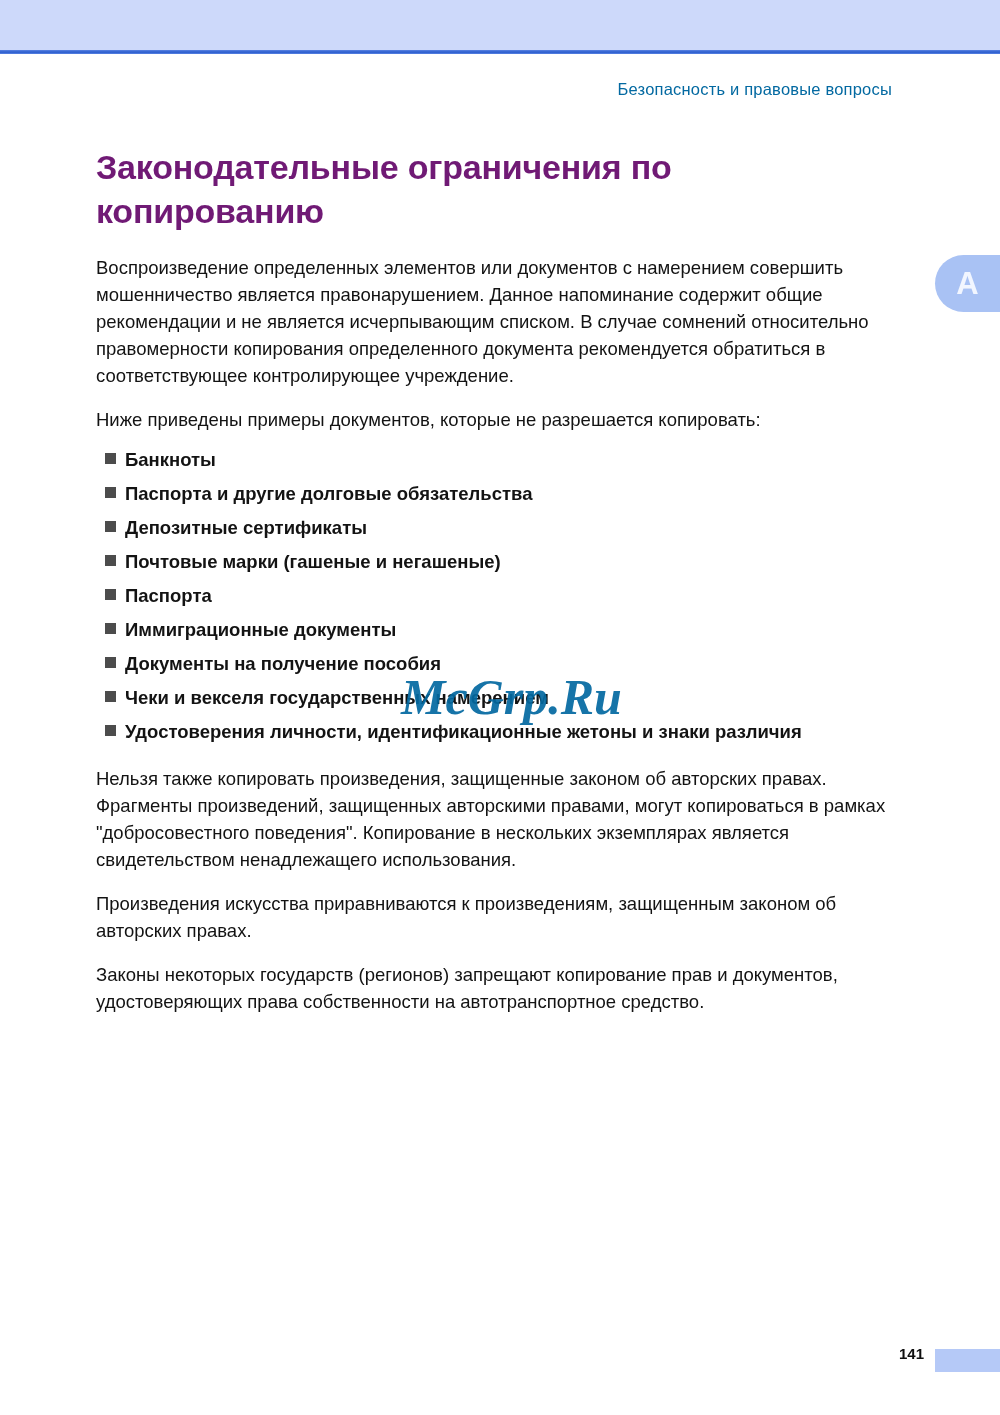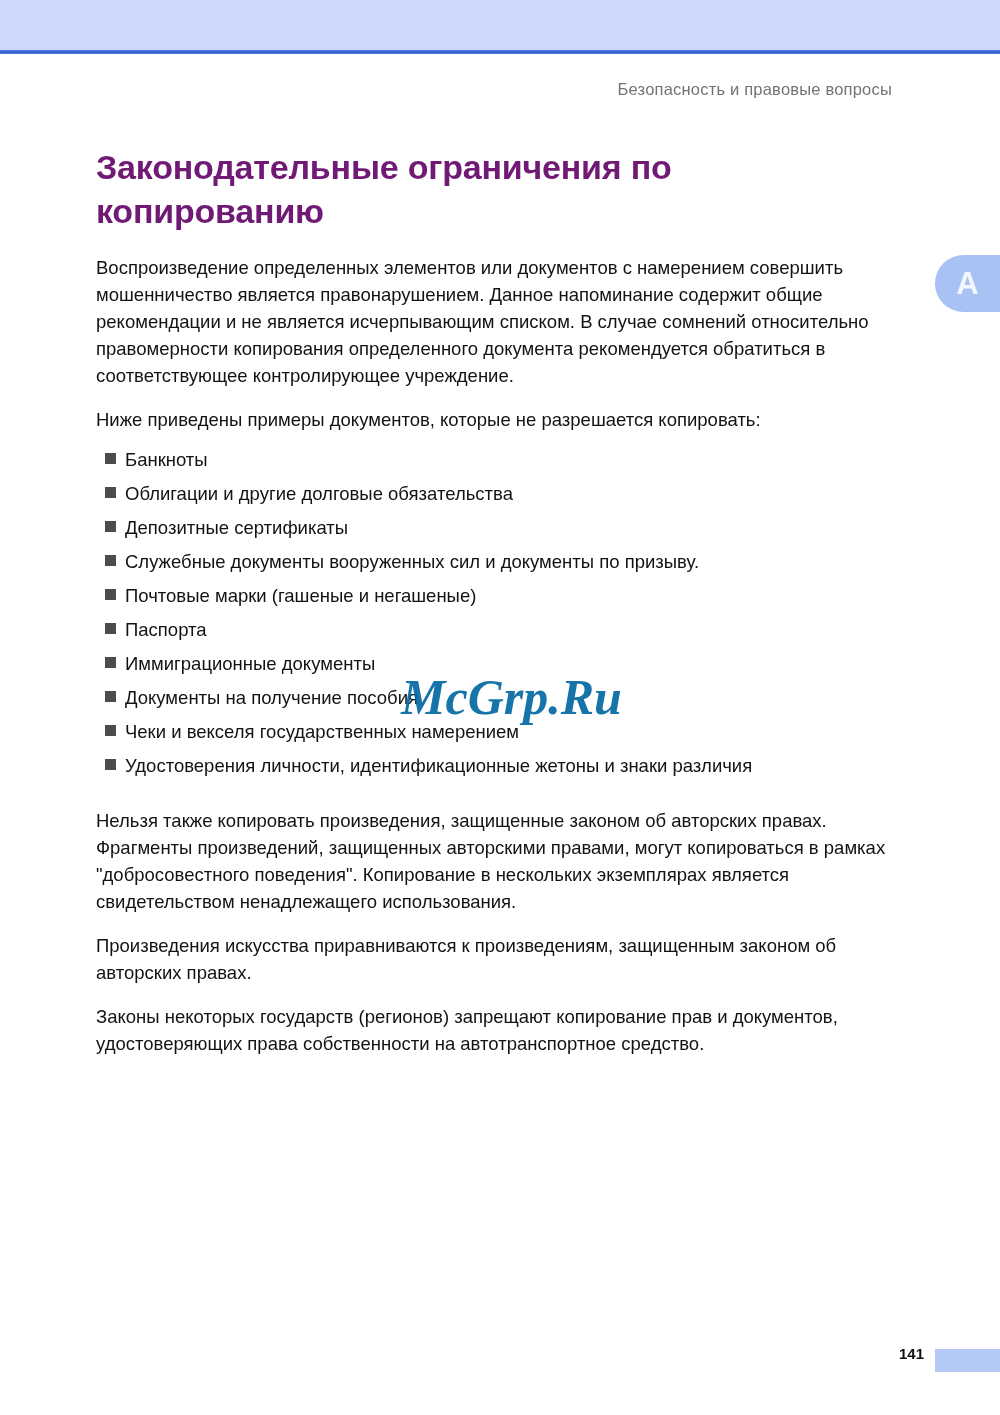--- a/index.html
+++ b/index.html
@@ -18,21 +18,21 @@
   }
   .top-rule {
     height: 4px;
     background: linear-gradient(#5b84e3, #2a5ccd 55%, #5b84e3);
   }
   
   .running-head {
     text-align: right;
     padding: 26px 108px 0 0;
     font-size: 16.5px;
-    color: #737373;
+    color: #0369a1;
     letter-spacing: 0.2px;
   }
   .content {
     margin: 0 80px 0 96px;
   }
   h1.page-title {
     margin: 46px 0 0 0;
     max-width: 680px;
     font-size: 34px;
     line-height: 44px;
@@ -41,22 +41,23 @@
     letter-spacing: -0.2px;
   }
   p.body-text {
     margin: 17px 0 12px 0;
     font-size: 18.5px;
     line-height: 27px;
   }
   p.first-after-title { margin-top: 21px; }
   ul.forbidden-list {
     list-style: none;
-    margin: 13px 0 28px 0;
+    margin: 13px 0 20px 0;
     padding: 0;
+    font-weight: bold;
   }
   ul.forbidden-list li {
     position: relative;
     margin: 7px 0;
     padding-left: 29px;
     font-size: 18.5px;
     line-height: 27px;
   }
   ul.forbidden-list .bullet {
     position: absolute;
@@ -122,31 +123,30 @@
 
   <ul class="forbidden-list">
 
       <li>
         <span class="bullet"></span>
         <span class="li-text">Банкноты</span>
       </li>
 
       <li>
         <span class="bullet"></span>
-        <span class="li-text">Облигации и другие долговые обязательства</span>
+        <span class="li-text">Паспорта и другие долговые обязательства</span>
       </li>
 
       <li>
         <span class="bullet"></span>
         <span class="li-text">Депозитные сертификаты</span>
       </li>
 
       <li>
         <span class="bullet"></span>
-        <span class="li-text">Служебные документы вооруженных сил и документы по призыву.</span>
       </li>
 
       <li>
         <span class="bullet"></span>
         <span class="li-text">Почтовые марки (гашеные и негашеные)</span>
       </li>
 
       <li>
         <span class="bullet"></span>
         <span class="li-text">Паспорта</span>

